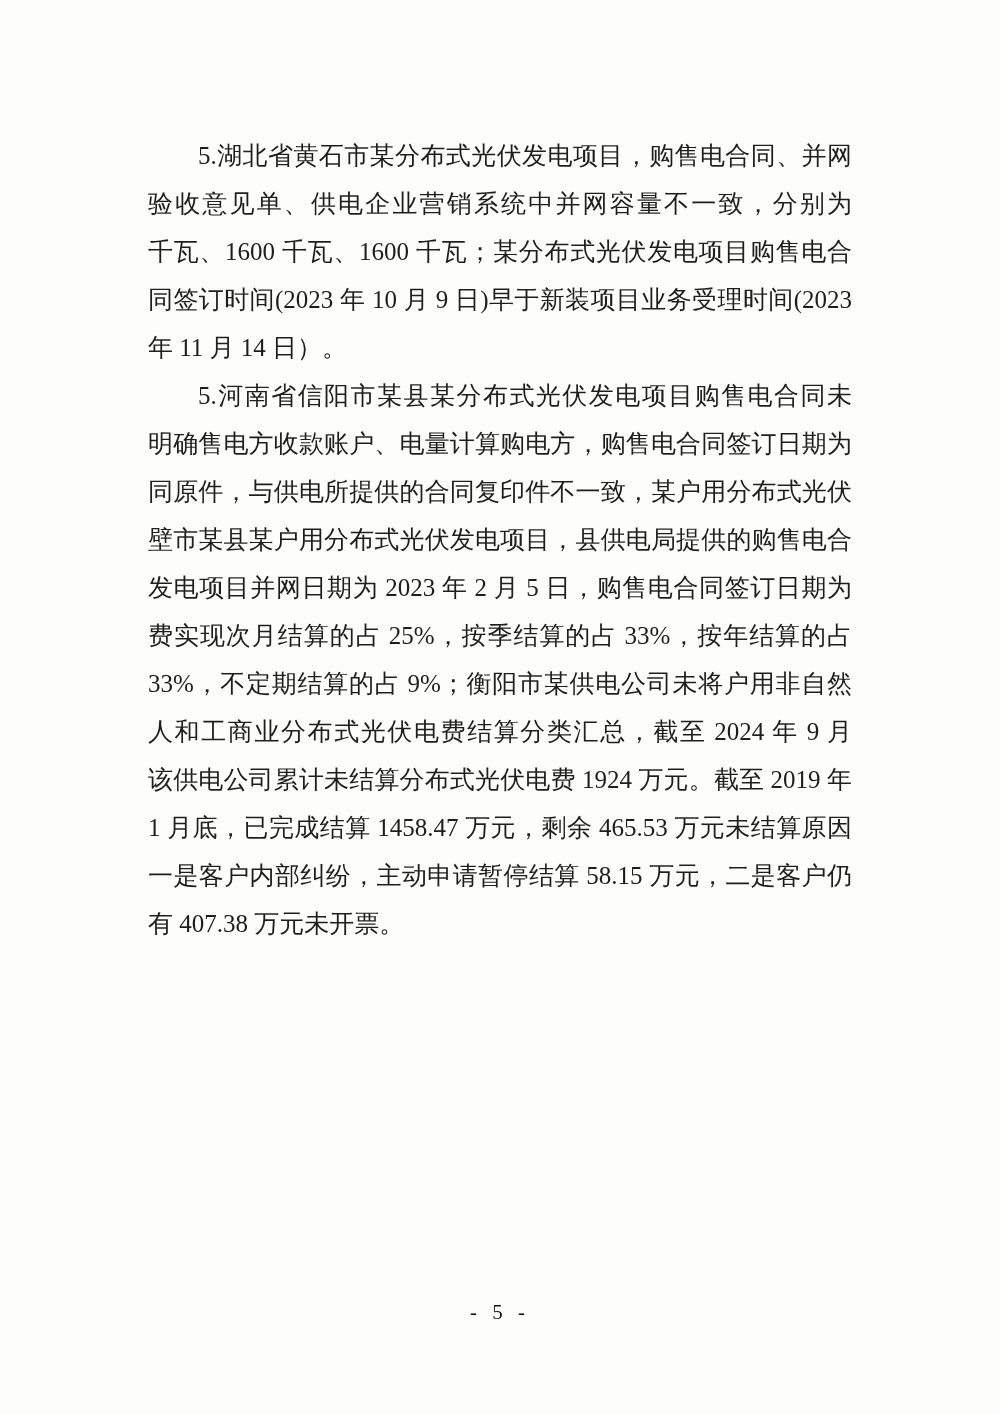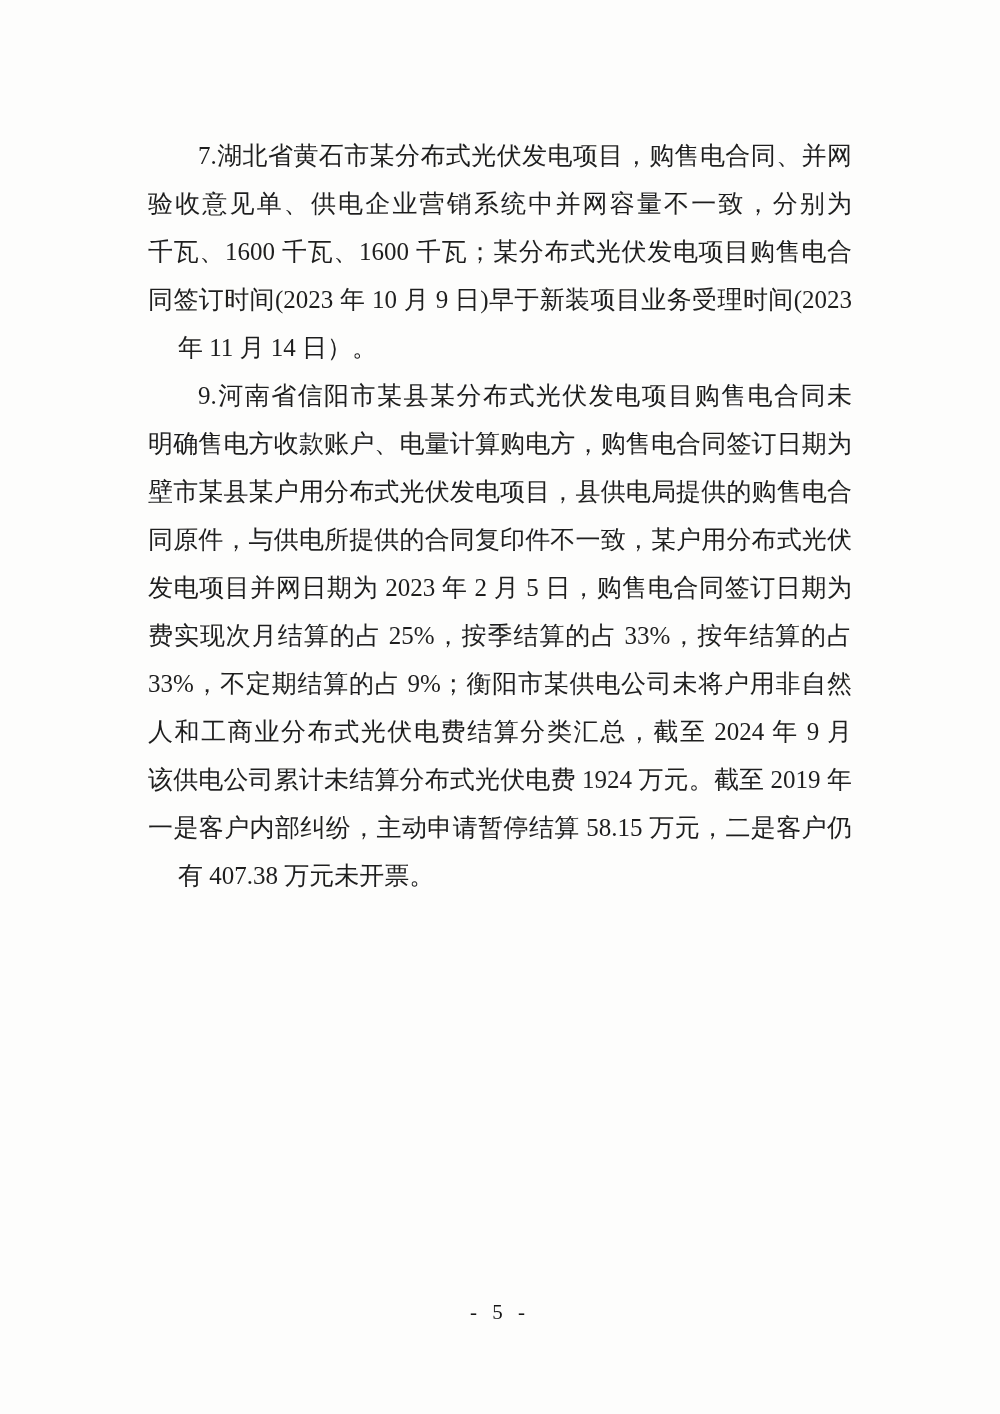--- a/index.html
+++ b/index.html
@@ -33,60 +33,60 @@
     text-align: justify;
     text-align-last: justify;
     overflow: hidden;
   }
   .line.indent {
     text-indent: 50px;
   }
   .line.last {
     text-align: center;
     text-align-last: left;
-    margin-left: 30px;
   }
   .footer {
     position: absolute;
     top: 1300px;
     left: 0;
     width: 100%;
     text-align: center;
     font-size: 21px;
     letter-spacing: 5px;
     color: #161616;
   }
 </style>
 </head>
 <body>
 
 <div class="page">
   <div class="content">
 
     <div class="para">
-      <div class="line indent">7.湖北省黄石市某分布式光伏发电项目，购售电合同、并网</div>
+      <div class="line indent">5.湖北省黄石市某分布式光伏发电项目，购售电合同、并网</div>
       <div class="line">验收意见单、供电企业营销系统中并网容量不一致，分别为 1260</div>
       <div class="line">千瓦、1600 千瓦、1600 千瓦；某分布式光伏发电项目购售电合</div>
       <div class="line">同签订时间(2023 年 10 月 9 日)早于新装项目业务受理时间(2023</div>
       <div class="line last">年 11 月 14 日）。</div>
     </div>
 
     <div class="para">
-      <div class="line indent">9.河南省信阳市某县某分布式光伏发电项目购售电合同未</div>
+      <div class="line indent">5.河南省信阳市某县某分布式光伏发电项目购售电合同未</div>
       <div class="line">明确售电方收款账户、电量计算购电方，购售电合同签订日期为</div>
+      <div class="line">同原件，与供电所提供的合同复印件不一致，某户用分布式光伏</div>
       <div class="line">壁市某县某户用分布式光伏发电项目，县供电局提供的购售电合</div>
-      <div class="line">同原件，与供电所提供的合同复印件不一致，某户用分布式光伏</div>
       <div class="line">发电项目并网日期为 2023 年 2 月 5 日，购售电合同签订日期为</div>
     </div>
 
     <div class="para">
       <div class="line">费实现次月结算的占 25%，按季结算的占 33%，按年结算的占</div>
       <div class="line">33%，不定期结算的占 9%；衡阳市某供电公司未将户用非自然</div>
       <div class="line">人和工商业分布式光伏电费结算分类汇总，截至 2024 年 9 月底，</div>
       <div class="line">该供电公司累计未结算分布式光伏电费 1924 万元。截至 2019 年</div>
+      <div class="line">1 月底，已完成结算 1458.47 万元，剩余 465.53 万元未结算原因</div>
       <div class="line">一是客户内部纠纷，主动申请暂停结算 58.15 万元，二是客户仍</div>
       <div class="line last">有 407.38 万元未开票。</div>
     </div>
 
   </div>
 
   <div class="footer">- 5 -</div>
 </div>
 
 </body></html>

